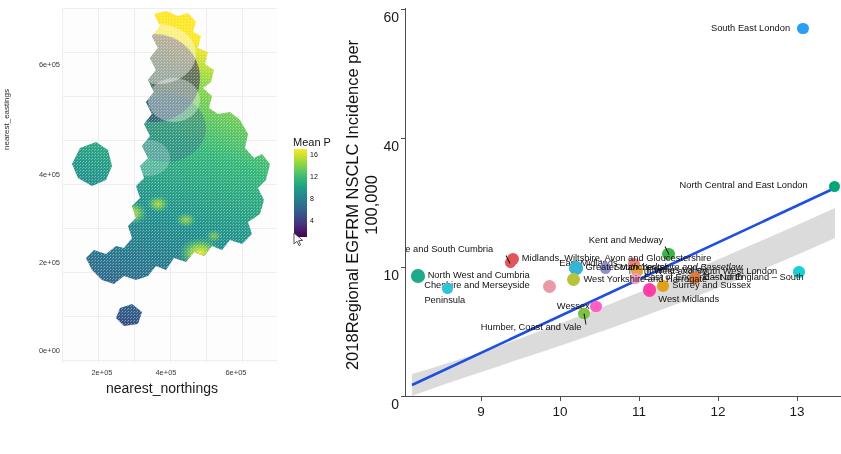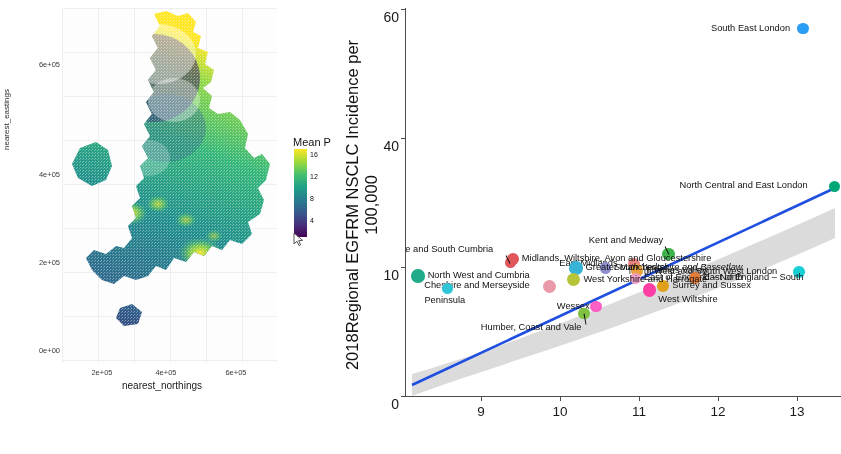--- a/index.html
+++ b/index.html
@@ -10,21 +10,21 @@
   
   #mapPanel{position:absolute;left:0;top:0;width:340px;height:404px;}
   #mapAxisYLab{position:absolute;left:2px;top:150px;width:14px;
       font-size:8px;color:#2b2b2b;transform:rotate(-90deg);
       transform-origin:left top;white-space:nowrap;}
   .mapYT{position:absolute;left:18px;width:42px;text-align:right;
       font-size:7.5px;color:#3a3a3a;}
   .mapXT{position:absolute;top:368px;font-size:7.5px;color:#3a3a3a;
       text-align:center;width:40px;}
   #mapAxisXLab{position:absolute;left:62px;top:380px;width:200px;
-      text-align:center;font-size:10px;color:#1a1a1a;}
+      text-align:center;font-size:14px;color:#1a1a1a;}
   #mapPlot{position:absolute;left:62px;top:8px;width:215px;height:355px;
       background:#fdfdfd;overflow:hidden;}
   #mapGrid{position:absolute;inset:0;
      background-image:
        linear-gradient(to right,#eceef1 1px,transparent 1px),
        linear-gradient(to bottom,#eceef1 1px,transparent 1px);
      background-size:36px 44px;}
   
   #land{position:absolute;inset:0;}
 
@@ -200,21 +200,21 @@
           <div class="ptlab" style="left: 153.206px; top: 250.08px;">East Midlands</div>
           <div class="pt" style="width: 12.1527px; height: 12.1527px; left: 224.869px; top: 256.47px; background: rgb(232, 163, 61);"></div>
           <div class="ptlab" style="left: 240.022px; top: 256.547px;">Thames Valley</div>
           <div class="pt" style="width: 11.2px; height: 11.2px; left: 223.764px; top: 264.707px; background: rgb(242, 160, 200);"></div>
           <div class="ptlab" style="left: 237.964px; top: 264.307px;">East of England – North</div>
           <div class="pt" style="width: 11.6963px; height: 11.6963px; left: 282.834px; top: 264.459px; background: rgb(224, 123, 57);"></div>
           <div class="ptlab" style="left: 297.53px; top: 264.307px;">East of England – South</div>
           <div class="pt" style="width: 12.5087px; height: 12.5087px; left: 250.791px; top: 271.812px; background: rgb(224, 161, 26);"></div>
           <div class="ptlab" style="left: 266.3px; top: 272.067px;">Surrey and Sussex</div>
           <div class="pt" style="width: 13.4755px; height: 13.4755px; left: 236.862px; top: 275.209px; background: rgb(255, 62, 165);"></div>
-          <div class="ptlab" style="left: 252.338px; top: 285.947px;">West Wiltshire</div>
+          <div class="ptlab" style="left: 252.338px; top: 285.947px;">West Midlands</div>
           <div class="pt" style="width: 11.4538px; height: 11.4538px; left: 193.582px; top: 254.233px; background: rgb(143, 143, 208);"></div>
           <div class="ptlab" style="left: 208.036px; top: 253.96px; font-style: italic;">South Yorkshire and Bassetlaw</div>
           <div class="pt" style="width: 13.1046px; height: 13.1046px; left: 163.493px; top: 253.408px; background: rgb(54, 179, 214);"></div>
           <div class="ptlab" style="left: 179.598px; top: 253.96px;">Greater Manchester</div>
           <div class="pt" style="width: 12.1527px; height: 12.1527px; left: 100.696px; top: 244.83px; background: rgb(224, 86, 91);"></div>
           <div class="ptlab" style="left: 115.849px; top: 244.907px;">Midlands, Wiltshire, Avon and Gloucestershire</div>
           <div class="pt" style="width: 11.3705px; height: 11.3705px; left: 98.7147px; top: 249.101px; background: rgb(224, 86, 91);"></div>
           <div class="ptlab" style="left: -41px; top: 235.787px;">Lancashire and South Cumbria</div>
           <div class="lead" style="left: 100.4px; top: 246.787px; width: 8.94427px; transform: rotate(1.10715rad);"></div>
           <div class="pt" style="width: 13.5951px; height: 13.5951px; left: 5.06609px; top: 260.922px; background: rgb(31, 171, 137);"></div>

